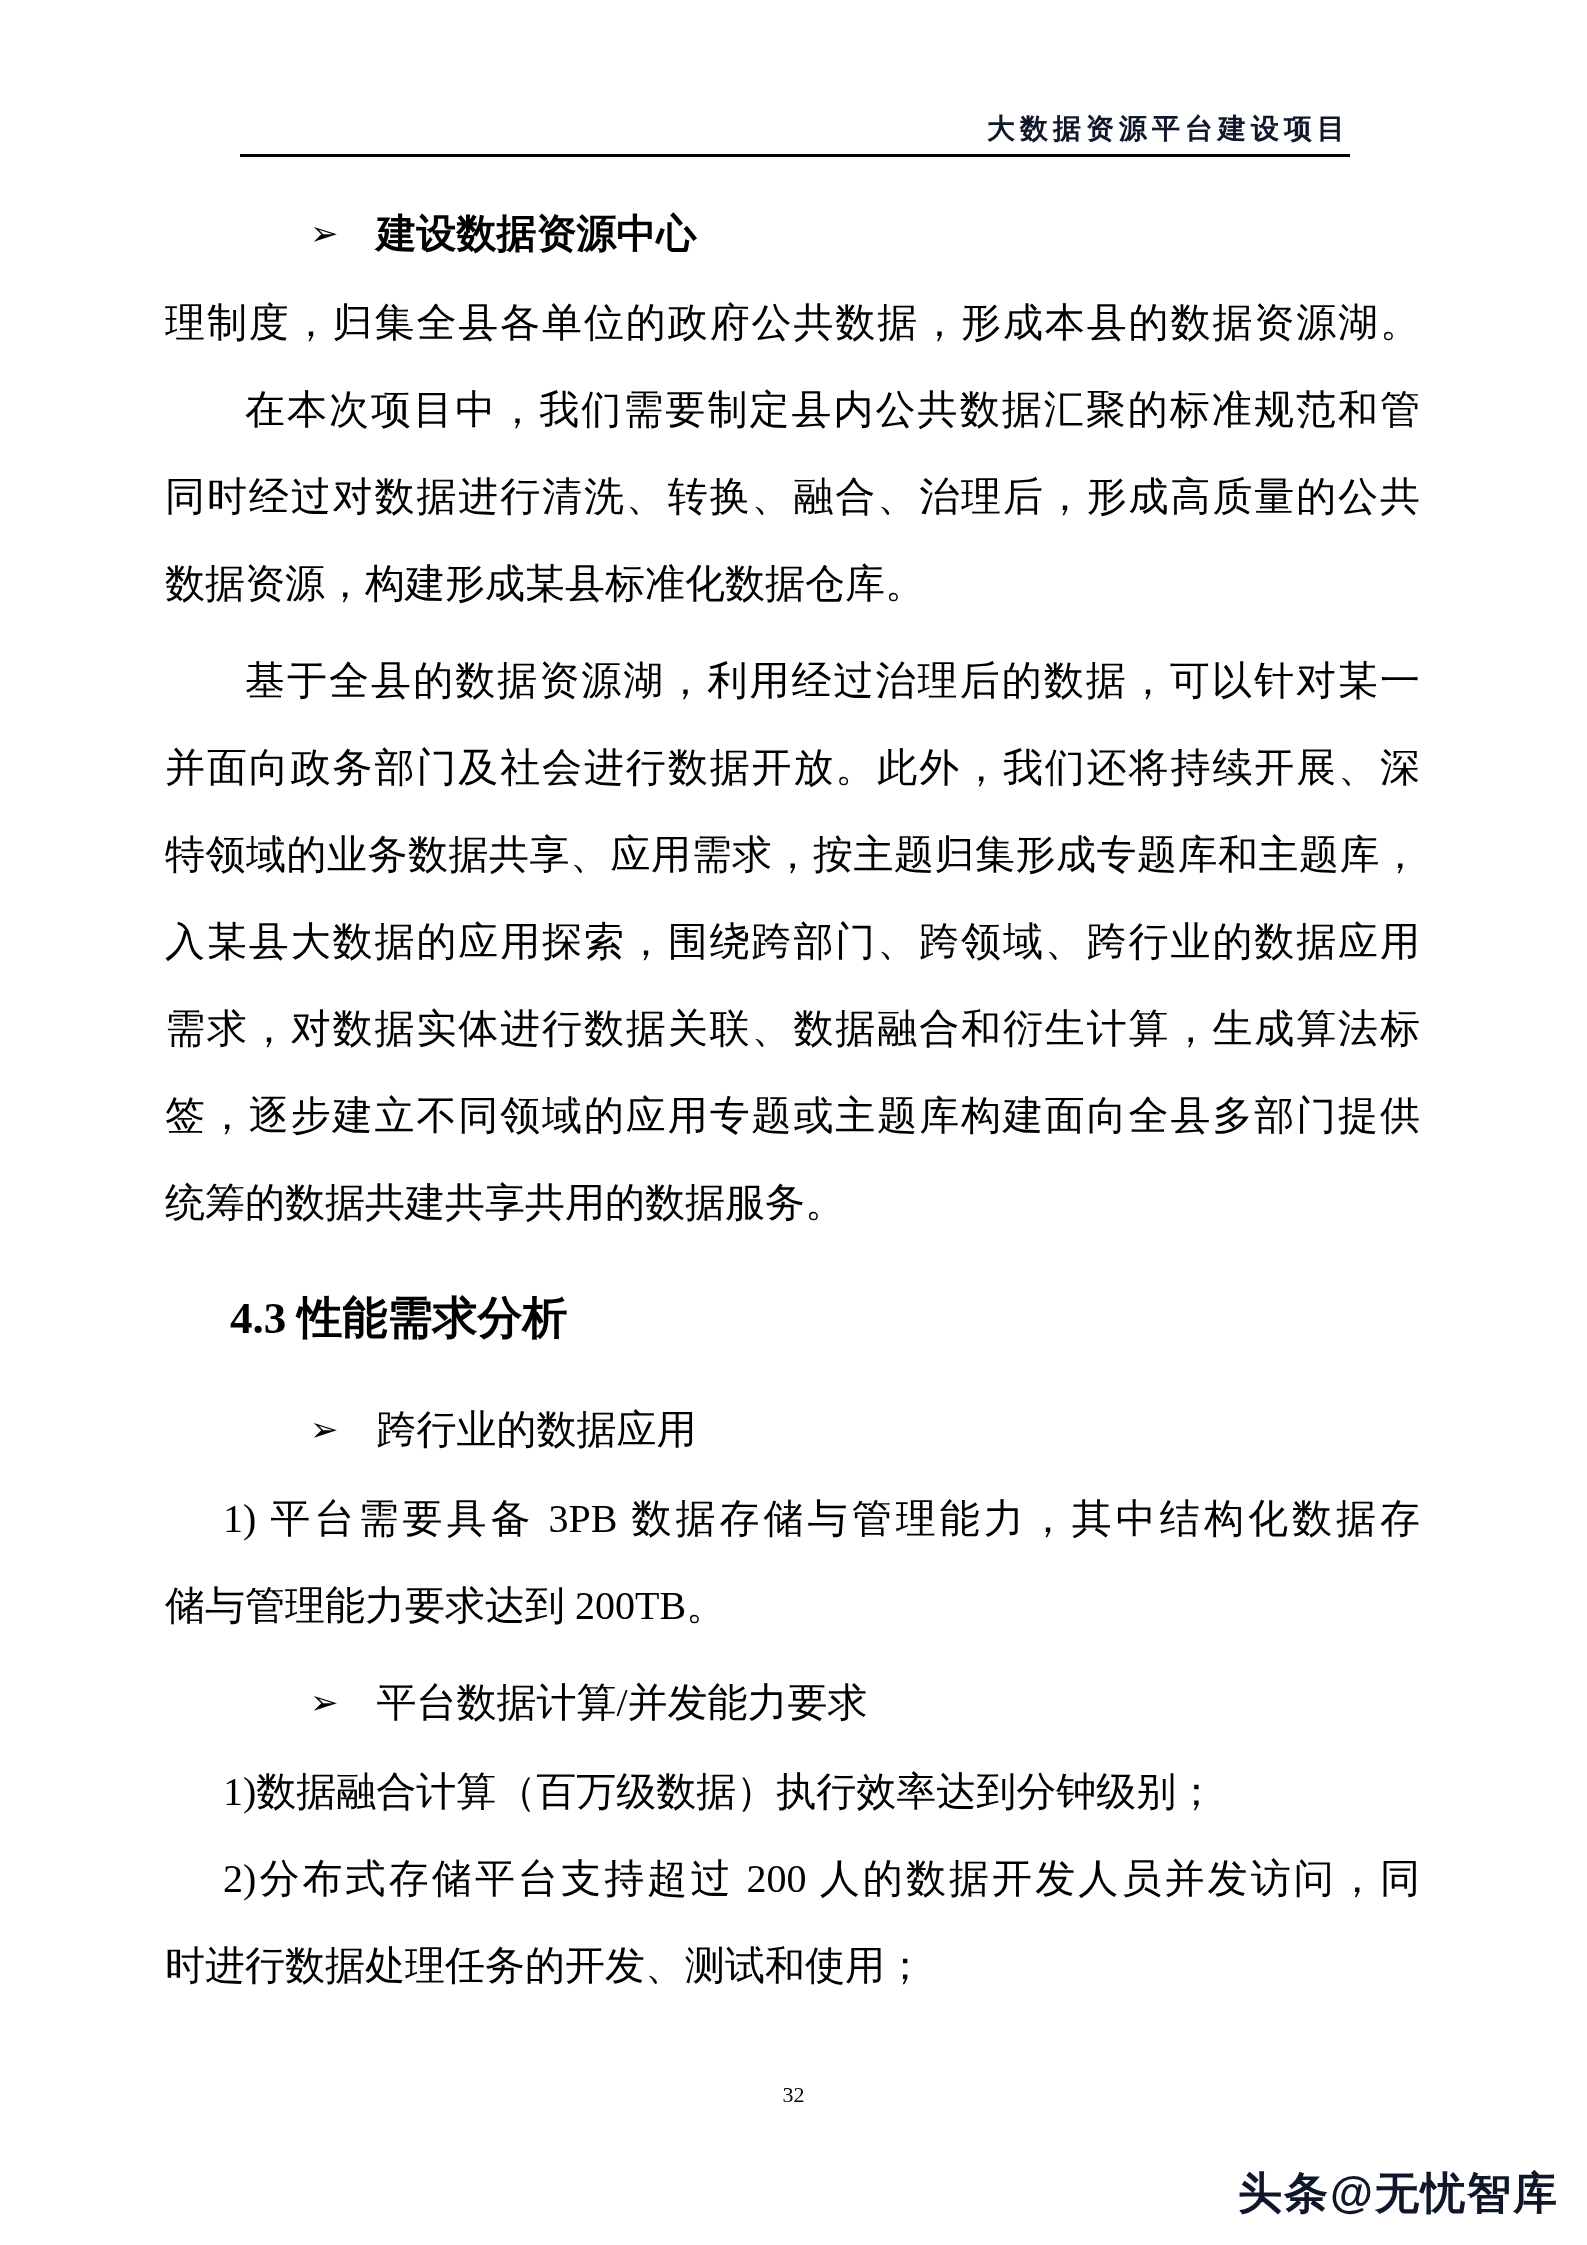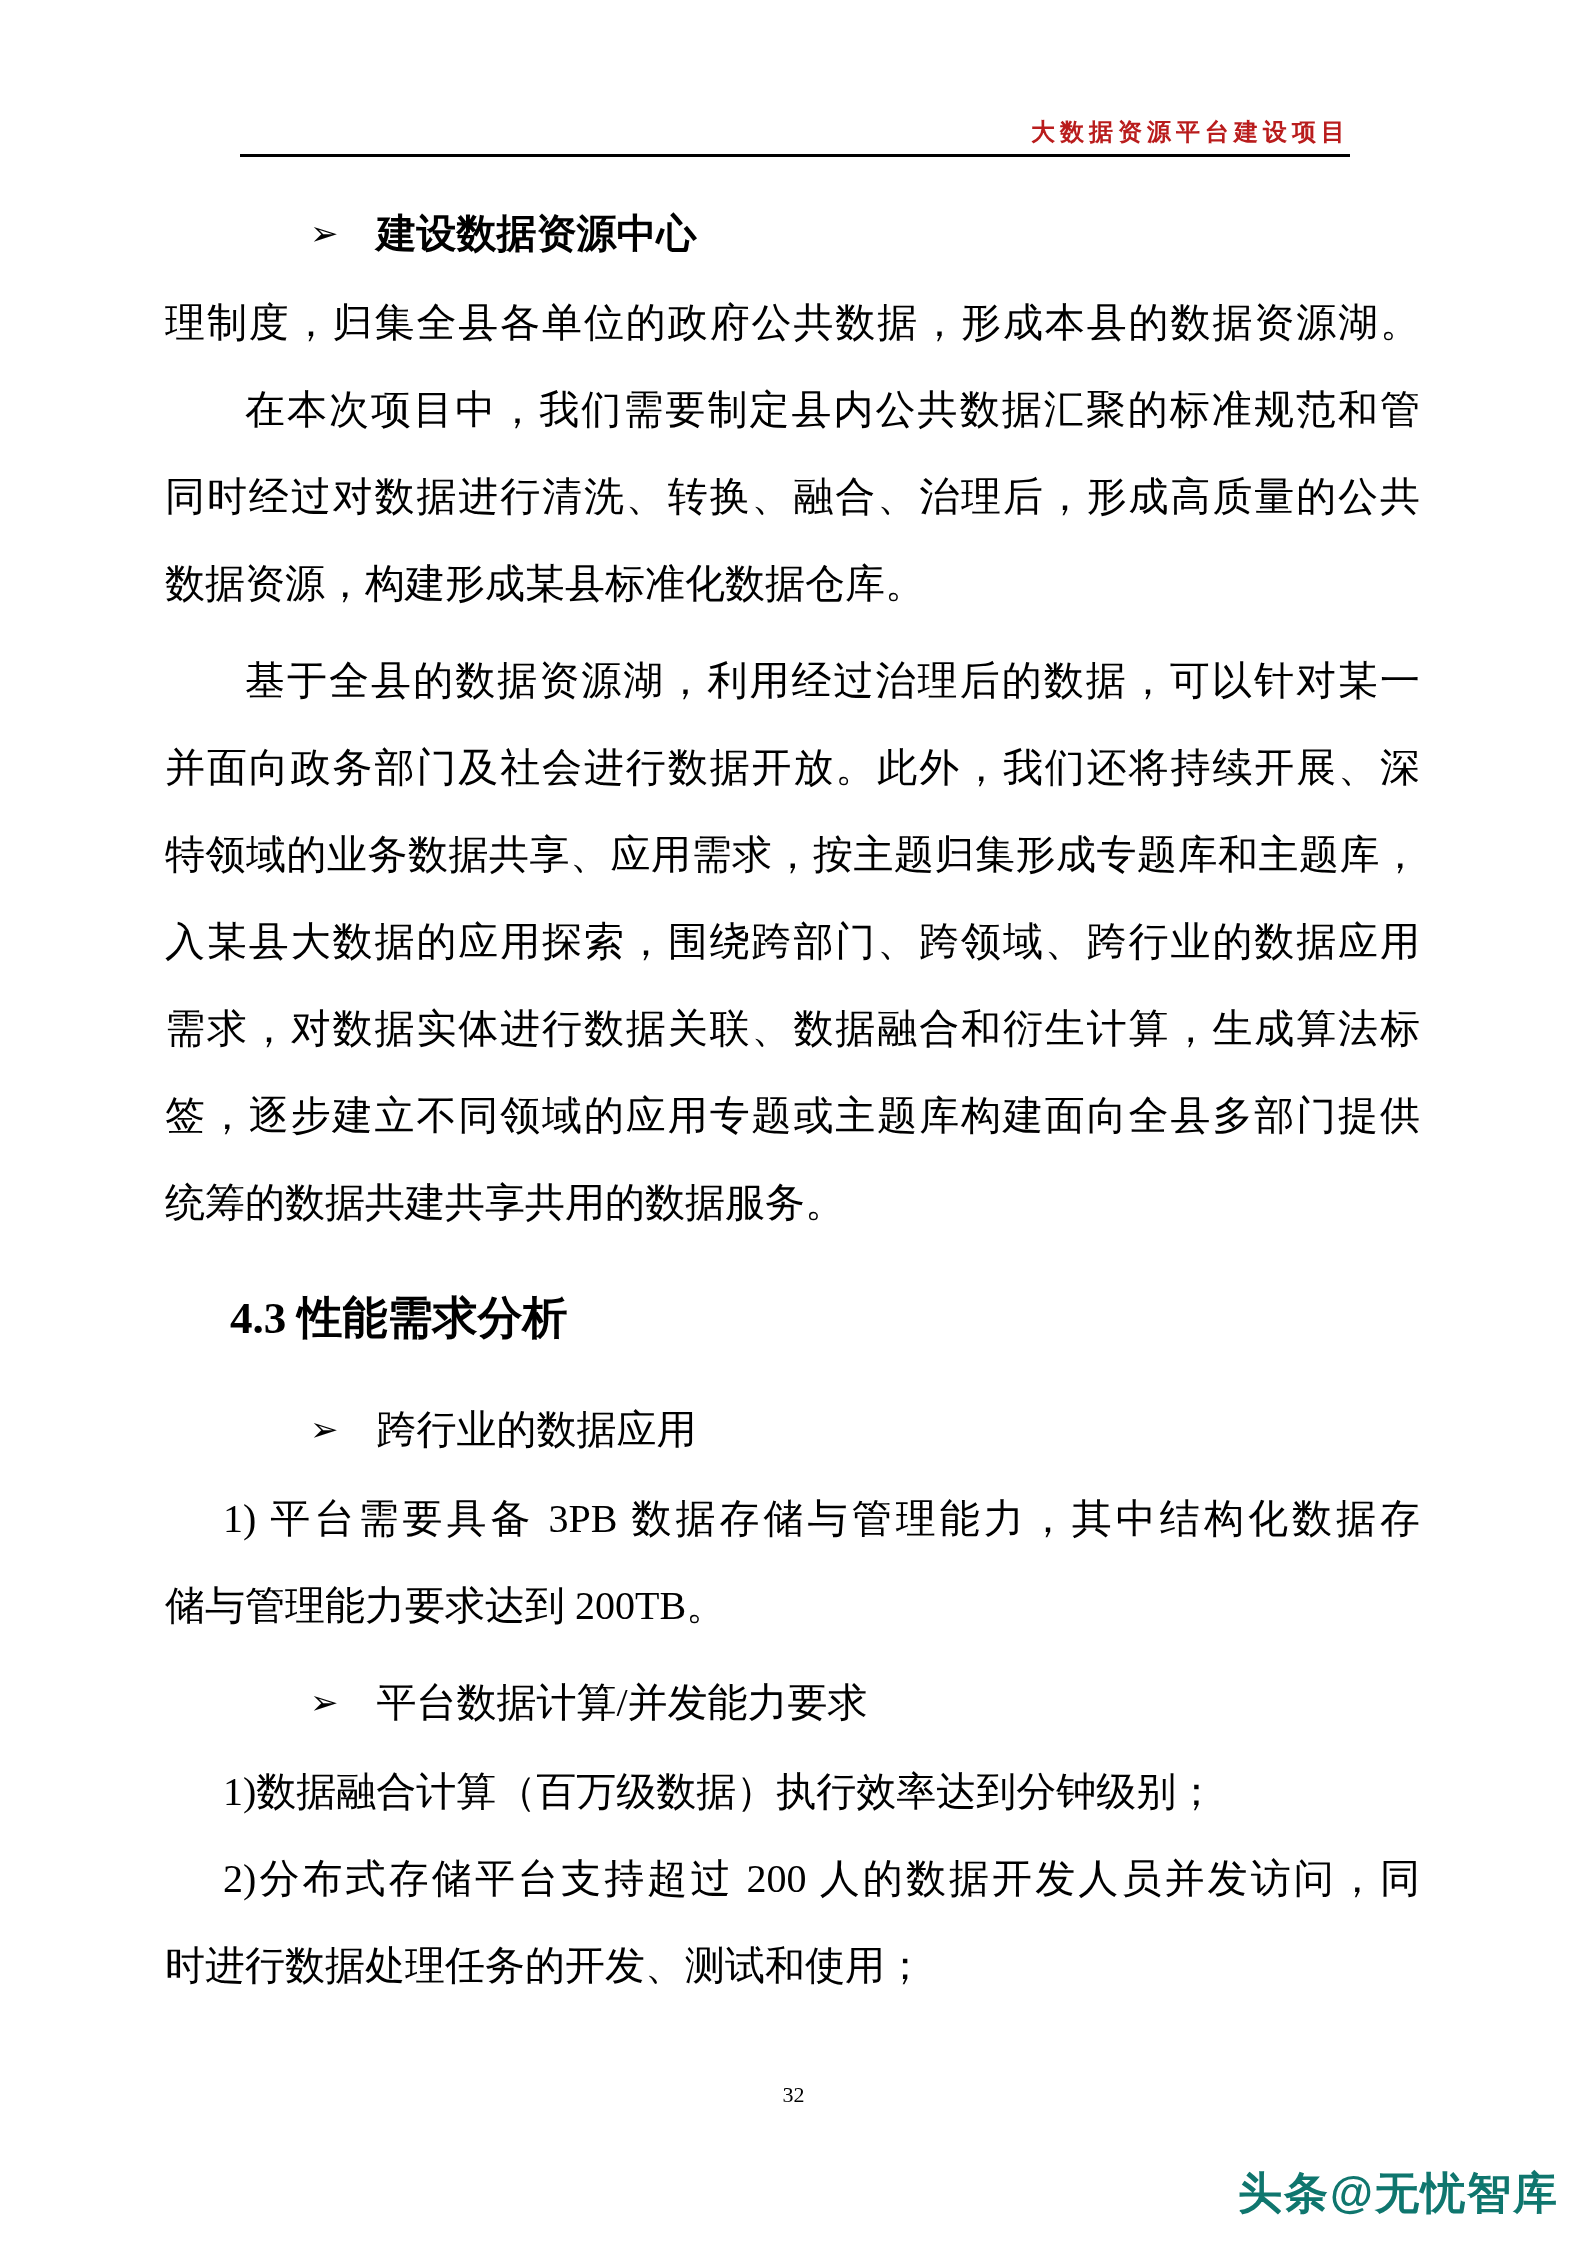--- a/index.html
+++ b/index.html
@@ -25,24 +25,24 @@
     width: 1110px;
     height: 148px;
     display: flex;
     align-items: flex-end;
     justify-content: flex-end;
     border-bottom: 3px solid #000000;
     padding-bottom: 6px;
     box-sizing: content-box;
   }
   .header-title {
-    font-size: 24px;
+    font-size: 28px;
     font-weight: bold;
     letter-spacing: 5px;
-    color: #b91c1c;
+    color: #0f172a;
     white-space: nowrap;
     margin-left: 17px;
   }
 
   
   .page-body {
     position: absolute;
     top: 190px;
     left: 165px;
     width: 1255px;
@@ -102,21 +102,21 @@
 
   
   .watermark {
     position: absolute;
     top: 2164px;
     right: 28px;
     font-family: "Liberation Sans", "DejaVu Sans", sans-serif;
     font-size: 44px;
     font-weight: bold;
     letter-spacing: 2px;
-    color: #0f766e;
+    color: #0f172a;
     text-shadow: 1px 1px 0 #ffffff, -1px -1px 0 #ffffff;
     white-space: nowrap;
   }
 </style>
 </head>
 <body>
 
 <div class="page">
 
   <header class="page-header">

